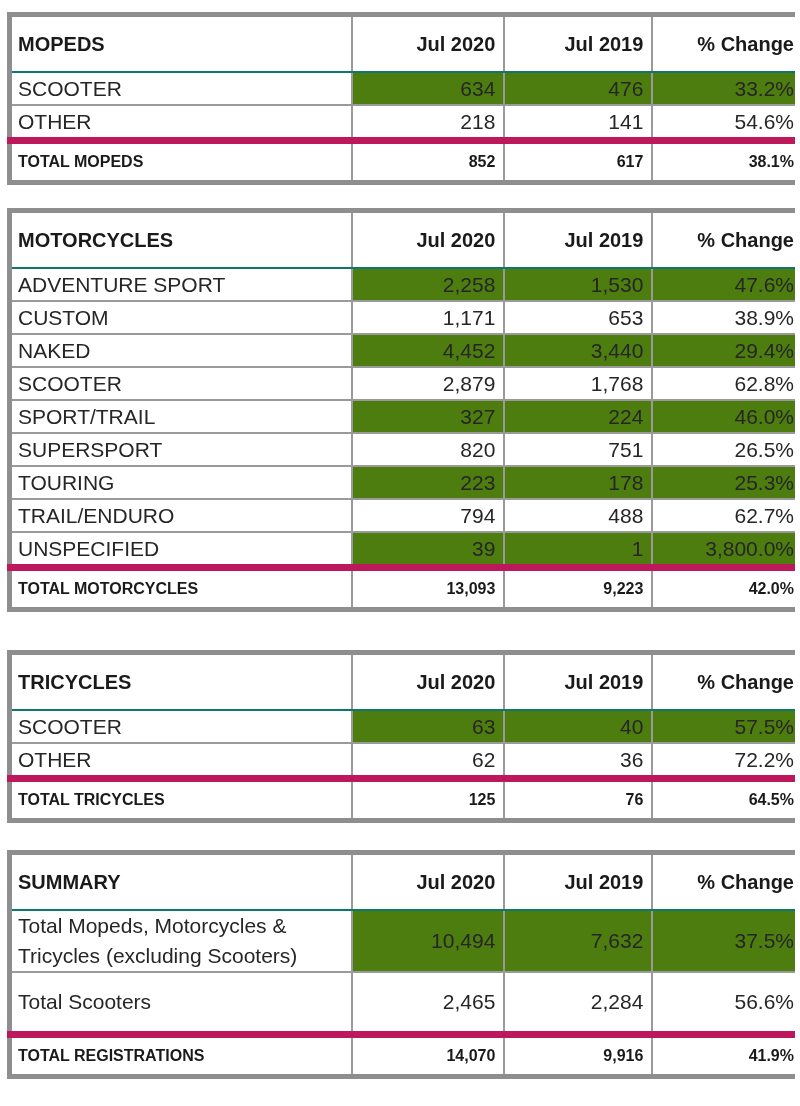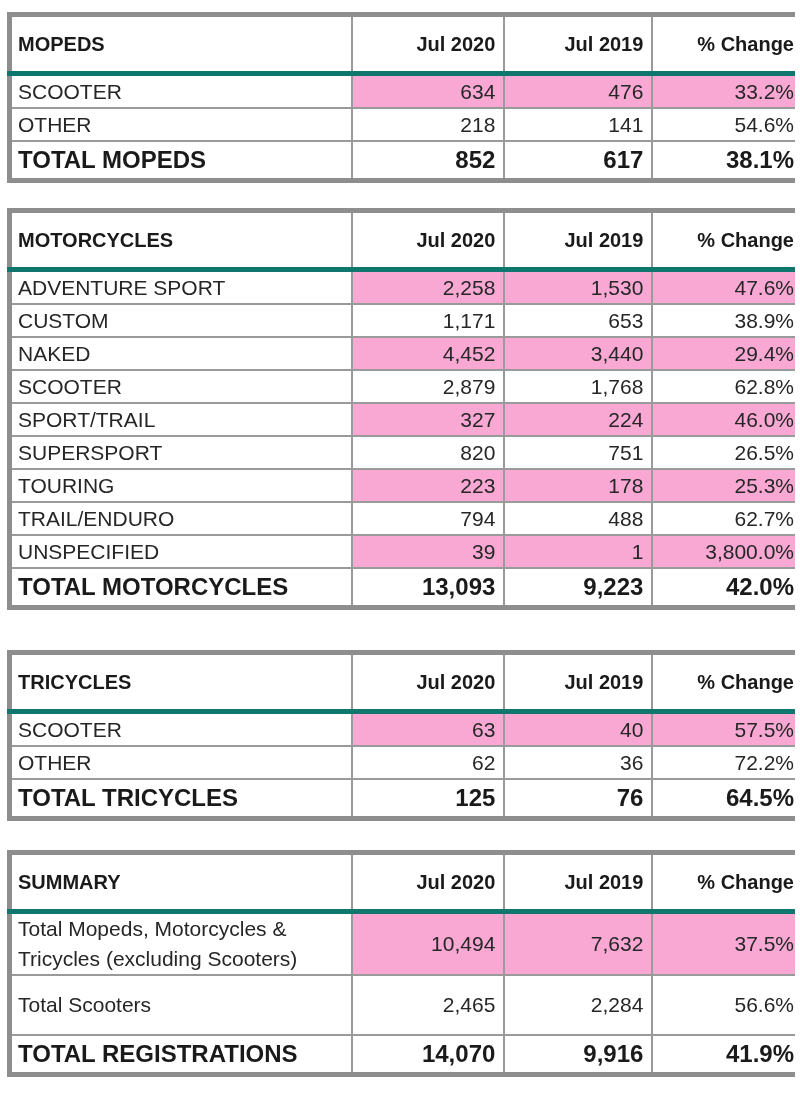--- a/index.html
+++ b/index.html
@@ -9,24 +9,24 @@
          border: 5px solid #8e8e8e; table-layout: fixed; background: #fff; }
   .tbl td { border: 2px solid #9a9a9a; padding: 0 6px 0 6px; font-size: 21px;
             white-space: nowrap; overflow: hidden; }
   .tbl col.c1 { width: 338px; }
   .tbl col.c2 { width: 150px; }
   .tbl col.c3 { width: 146px; }
   .tbl col.c4 { width: 150px; }
   .tbl td.lbl { text-align: left; padding-left: 6px; }
   .tbl td.num { text-align: right; padding-right: 8px; }
   tr.head td { height: 54px; font-weight: bold; font-size: 20px; }
-  tr.head td { border-bottom: 5px solid #0f766e; }
+  tr.head td { border-bottom: 2px solid #0f766e; }
   tr.row td { height: 31px; color: #262626; }
-  tr.row.shade td.num { background: #f9a8d4; }
-  tr.total td { height: 36px; font-weight: bold; font-size: 24px; border-top: 2px solid #be185d; }
+  tr.row.shade td.num { background: #4d7c0f; }
+  tr.total td { height: 36px; font-weight: bold; font-size: 16px; border-top: 7px solid #be185d; }
   tr.tall td { height: 58px; }
   tr.tall td.lbl { white-space: normal; line-height: 30px; }
   #t1 { top: 12px; }
   #t2 { top: 208px; }
   #t3 { top: 650px; }
   #t4 { top: 850px; }
   
   .clip { position: absolute; left: 795px; top: 0; width: 5px; height: 1106px; background: #fff; }
 </style>
 </head>

